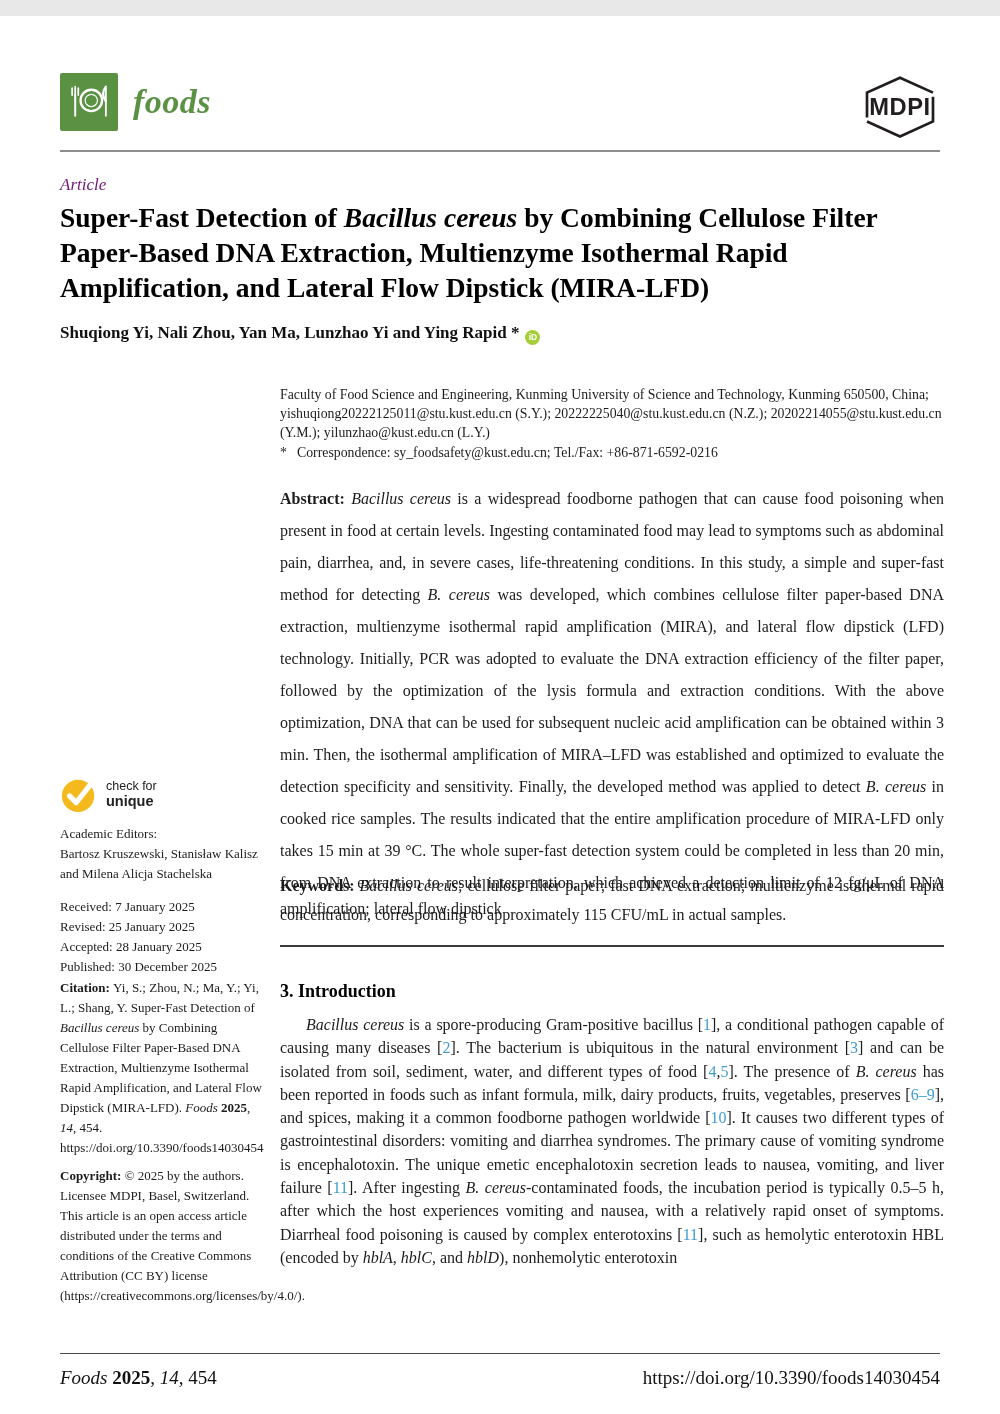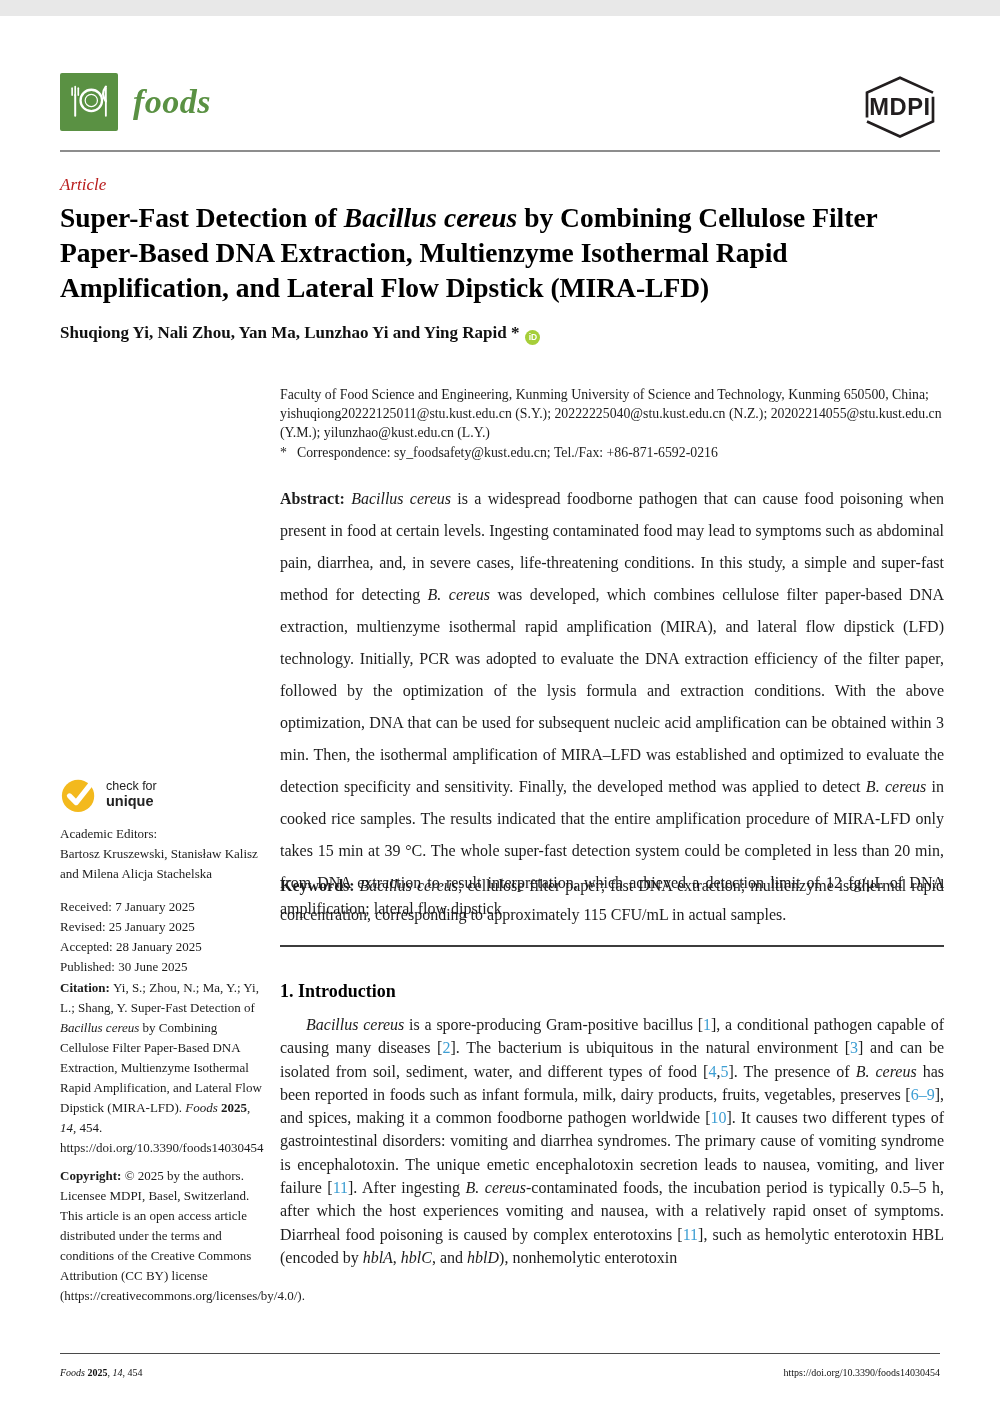--- a/index.html
+++ b/index.html
@@ -23,21 +23,21 @@
   .inner-ring{stroke:#ffffff;fill:none;}
   .brand-name{margin-left:15px;font-style:italic;font-weight:bold;font-size:34px;
     color:var(--brand-green,#5a9143);letter-spacing:0.5px;}
   .mdpi{position:absolute;right:58px;top:56px;}
   .mdpi-line{stroke:#221e1f;stroke-width:2.6;fill:none;}
   .mdpi-text{font-family:"Liberation Sans",sans-serif;font-weight:bold;font-size:23px;
     fill:#221e1f;letter-spacing:0.5px;}
   .header-rule{position:absolute;left:60px;width:880px;top:134px;border-top:2px solid #8d8d8d;}
 
   
-  .article-label{position:absolute;left:60px;top:159px;font-size:17px;font-style:italic;color:#b91c1c;}
+  .article-label{position:absolute;left:60px;top:159px;font-size:17px;font-style:italic;color:#701a75;}
   .title{position:absolute;left:60px;top:184px;width:886px;font-size:27.5px;line-height:35px;
     font-weight:bold;color:#000;}
   .authors{position:absolute;left:60px;top:307px;font-size:17px;font-weight:bold;color:#111;}
   .orcid{display:inline-flex;align-items:center;justify-content:center;width:15px;height:15px;
     border-radius:50%;background:var(--orcid-green,#a6ce39);color:#fff;
     font-family:"Liberation Sans",sans-serif;font-size:8.5px;font-weight:bold;
     margin-left:6px;vertical-align:-2px;font-style:normal;}
 
   
   .affiliation{position:absolute;left:280px;top:369px;width:664px;font-size:13.8px;line-height:19px;}
@@ -62,21 +62,21 @@
   .badge-check{stroke:#ffffff;stroke-width:5.5;fill:none;stroke-linecap:round;stroke-linejoin:round;}
   .editors-label{}
   .editors-names{margin-bottom:13px;}
   .date-line{}
   .sidebar-citation{position:absolute;left:60px;top:962px;width:206px;font-size:13px;line-height:20px;}
   .sidebar-copyright{position:absolute;left:60px;top:1150px;width:206px;font-size:13px;line-height:20px;}
 
   
   .footer-rule{position:absolute;left:60px;width:880px;top:1337px;border-top:1.5px solid #4a4a4a;}
   .footer{position:absolute;left:60px;width:880px;top:1351px;display:flex;
-    justify-content:space-between;font-size:10px;color:#111;}
+    justify-content:space-between;font-size:19px;color:#111;}
 </style>
 </head>
 <body>
 
 <div id="page">
 
   <div class="brand">
     <div class="brand-square">
       <svg viewBox="0 0 60 60" width="46" height="46" aria-hidden="true">
         <path class="white-stroke" stroke-width="2.2" d="M8,12 v9"></path>
@@ -109,40 +109,40 @@
     <div class="corr-row">
       <span class="corr-star">*</span>
       <span>Correspondence: sy_foodsafety@kust.edu.cn; Tel./Fax: +86-871-6592-0216</span>
     </div>
   </div>
 
   <div class="abstract"><span class="bd">Abstract: </span><span class="it">Bacillus cereus</span><span> is a widespread foodborne pathogen that can cause food poisoning when present in food at certain levels. Ingesting contaminated food may lead to symptoms such as abdominal pain, diarrhea, and, in severe cases, life-threatening conditions. In this study, a simple and super-fast method for detecting </span><span class="it">B. cereus</span><span> was developed, which combines cellulose filter paper-based DNA extraction, multienzyme isothermal rapid amplification (MIRA), and lateral flow dipstick (LFD) technology. Initially, PCR was adopted to evaluate the DNA extraction efficiency of the filter paper, followed by the optimization of the lysis formula and extraction conditions. With the above optimization, DNA that can be used for subsequent nucleic acid amplification can be obtained within 3 min. Then, the isothermal amplification of MIRA–LFD was established and optimized to evaluate the detection specificity and sensitivity. Finally, the developed method was applied to detect </span><span class="it">B. cereus</span><span> in cooked rice samples. The results indicated that the entire amplification procedure of MIRA-LFD only takes 15 min at 39 °C. The whole super-fast detection system could be completed in less than 20 min, from DNA extraction to result interpretation, which achieved a detection limit of 12 fg/μL of DNA concentration, corresponding to approximately 115 CFU/mL in actual samples.</span></div>
   <div class="keywords"><span class="bd">Keywords: </span><span class="it">Bacillus cereus</span><span>; cellulose filter paper; fast DNA extraction; multienzyme isothermal rapid amplification; lateral flow dipstick</span></div>
   <div class="mid-rule"></div>
 
-  <div class="section-heading">1. Introduction</div>
+  <div class="section-heading">3. Introduction</div>
   <div class="intro"><span class="it">Bacillus cereus</span><span> is a spore-producing Gram-positive bacillus [</span><span class="cite-link">1</span><span>], a conditional pathogen capable of causing many diseases [</span><span class="cite-link">2</span><span>]. The bacterium is ubiquitous in the natural environment [</span><span class="cite-link">3</span><span>] and can be isolated from soil, sediment, water, and different types of food [</span><span class="cite-link">4</span><span>,</span><span class="cite-link">5</span><span>]. The presence of </span><span class="it">B. cereus</span><span> has been reported in foods such as infant formula, milk, dairy products, fruits, vegetables, preserves [</span><span class="cite-link">6–9</span><span>], and spices, making it a common foodborne pathogen worldwide [</span><span class="cite-link">10</span><span>]. It causes two different types of gastrointestinal disorders: vomiting and diarrhea syndromes. The primary cause of vomiting syndrome is encephalotoxin. The unique emetic encephalotoxin secretion leads to nausea, vomiting, and liver failure [</span><span class="cite-link">11</span><span>]. After ingesting </span><span class="it">B. cereus</span><span>-contaminated foods, the incubation period is typically 0.5–5 h, after which the host experiences vomiting and nausea, with a relatively rapid onset of symptoms. Diarrheal food poisoning is caused by complex enterotoxins [</span><span class="cite-link">11</span><span>], such as hemolytic enterotoxin HBL (encoded by </span><span class="it">hblA</span><span>, </span><span class="it">hblC</span><span>, and </span><span class="it">hblD</span><span>), nonhemolytic enterotoxin</span></div>
 
   <div class="sidebar-top">
     <div class="badge-row">
       <svg width="38" height="38" viewBox="0 0 40 40" aria-hidden="true">
         <circle class="badge-circle" cx="19" cy="21" r="17"></circle>
         <path class="badge-check" d="M10,21 L17,28 L32,9"></path>
       </svg>
       <div class="badge-text">
         <div class="badge-l1">check for</div>
         <div class="badge-l2">unique</div>
       </div>
     </div>
     <div class="editors-label">Academic Editors:</div>
     <div class="editors-names">Bartosz Kruszewski, Stanisław Kalisz and Milena Alicja Stachelska</div>
     <div class="date-line">Received: 7 January 2025</div>
     <div class="date-line">Revised: 25 January 2025</div>
     <div class="date-line">Accepted: 28 January 2025</div>
-    <div class="date-line">Published: 30 June 2025</div>
+    <div class="date-line">Published: 30 December 2025</div>
   </div>
 
   <div class="sidebar-citation"><span class="bd">Citation: </span><span>Yi, S.; Zhou, N.; Ma, Y.; Yi, L.; Shang, Y. Super-Fast Detection of </span><span class="it">Bacillus cereus</span><span> by Combining Cellulose Filter Paper-Based DNA Extraction, Multienzyme Isothermal Rapid Amplification, and Lateral Flow Dipstick (MIRA-LFD). </span><span class="it">Foods </span><span class="bd">2025</span><span>, </span><span class="it">14</span><span>, 454. https://doi.org/10.3390/foods14030454</span></div>
   <div class="sidebar-copyright"><span class="bd">Copyright: </span><span>© 2025 by the authors. Licensee MDPI, Basel, Switzerland. This article is an open access article distributed under the terms and conditions of the Creative Commons Attribution (CC BY) license (https://creativecommons.org/licenses/by/4.0/).</span></div>
 
   <div class="footer-rule"></div>
   <div class="footer">
     <div><span class="it">Foods </span><span class="bd">2025</span><span>, </span><span class="it">14</span><span>, 454</span></div>
     <div>https://doi.org/10.3390/foods14030454</div>
   </div>

